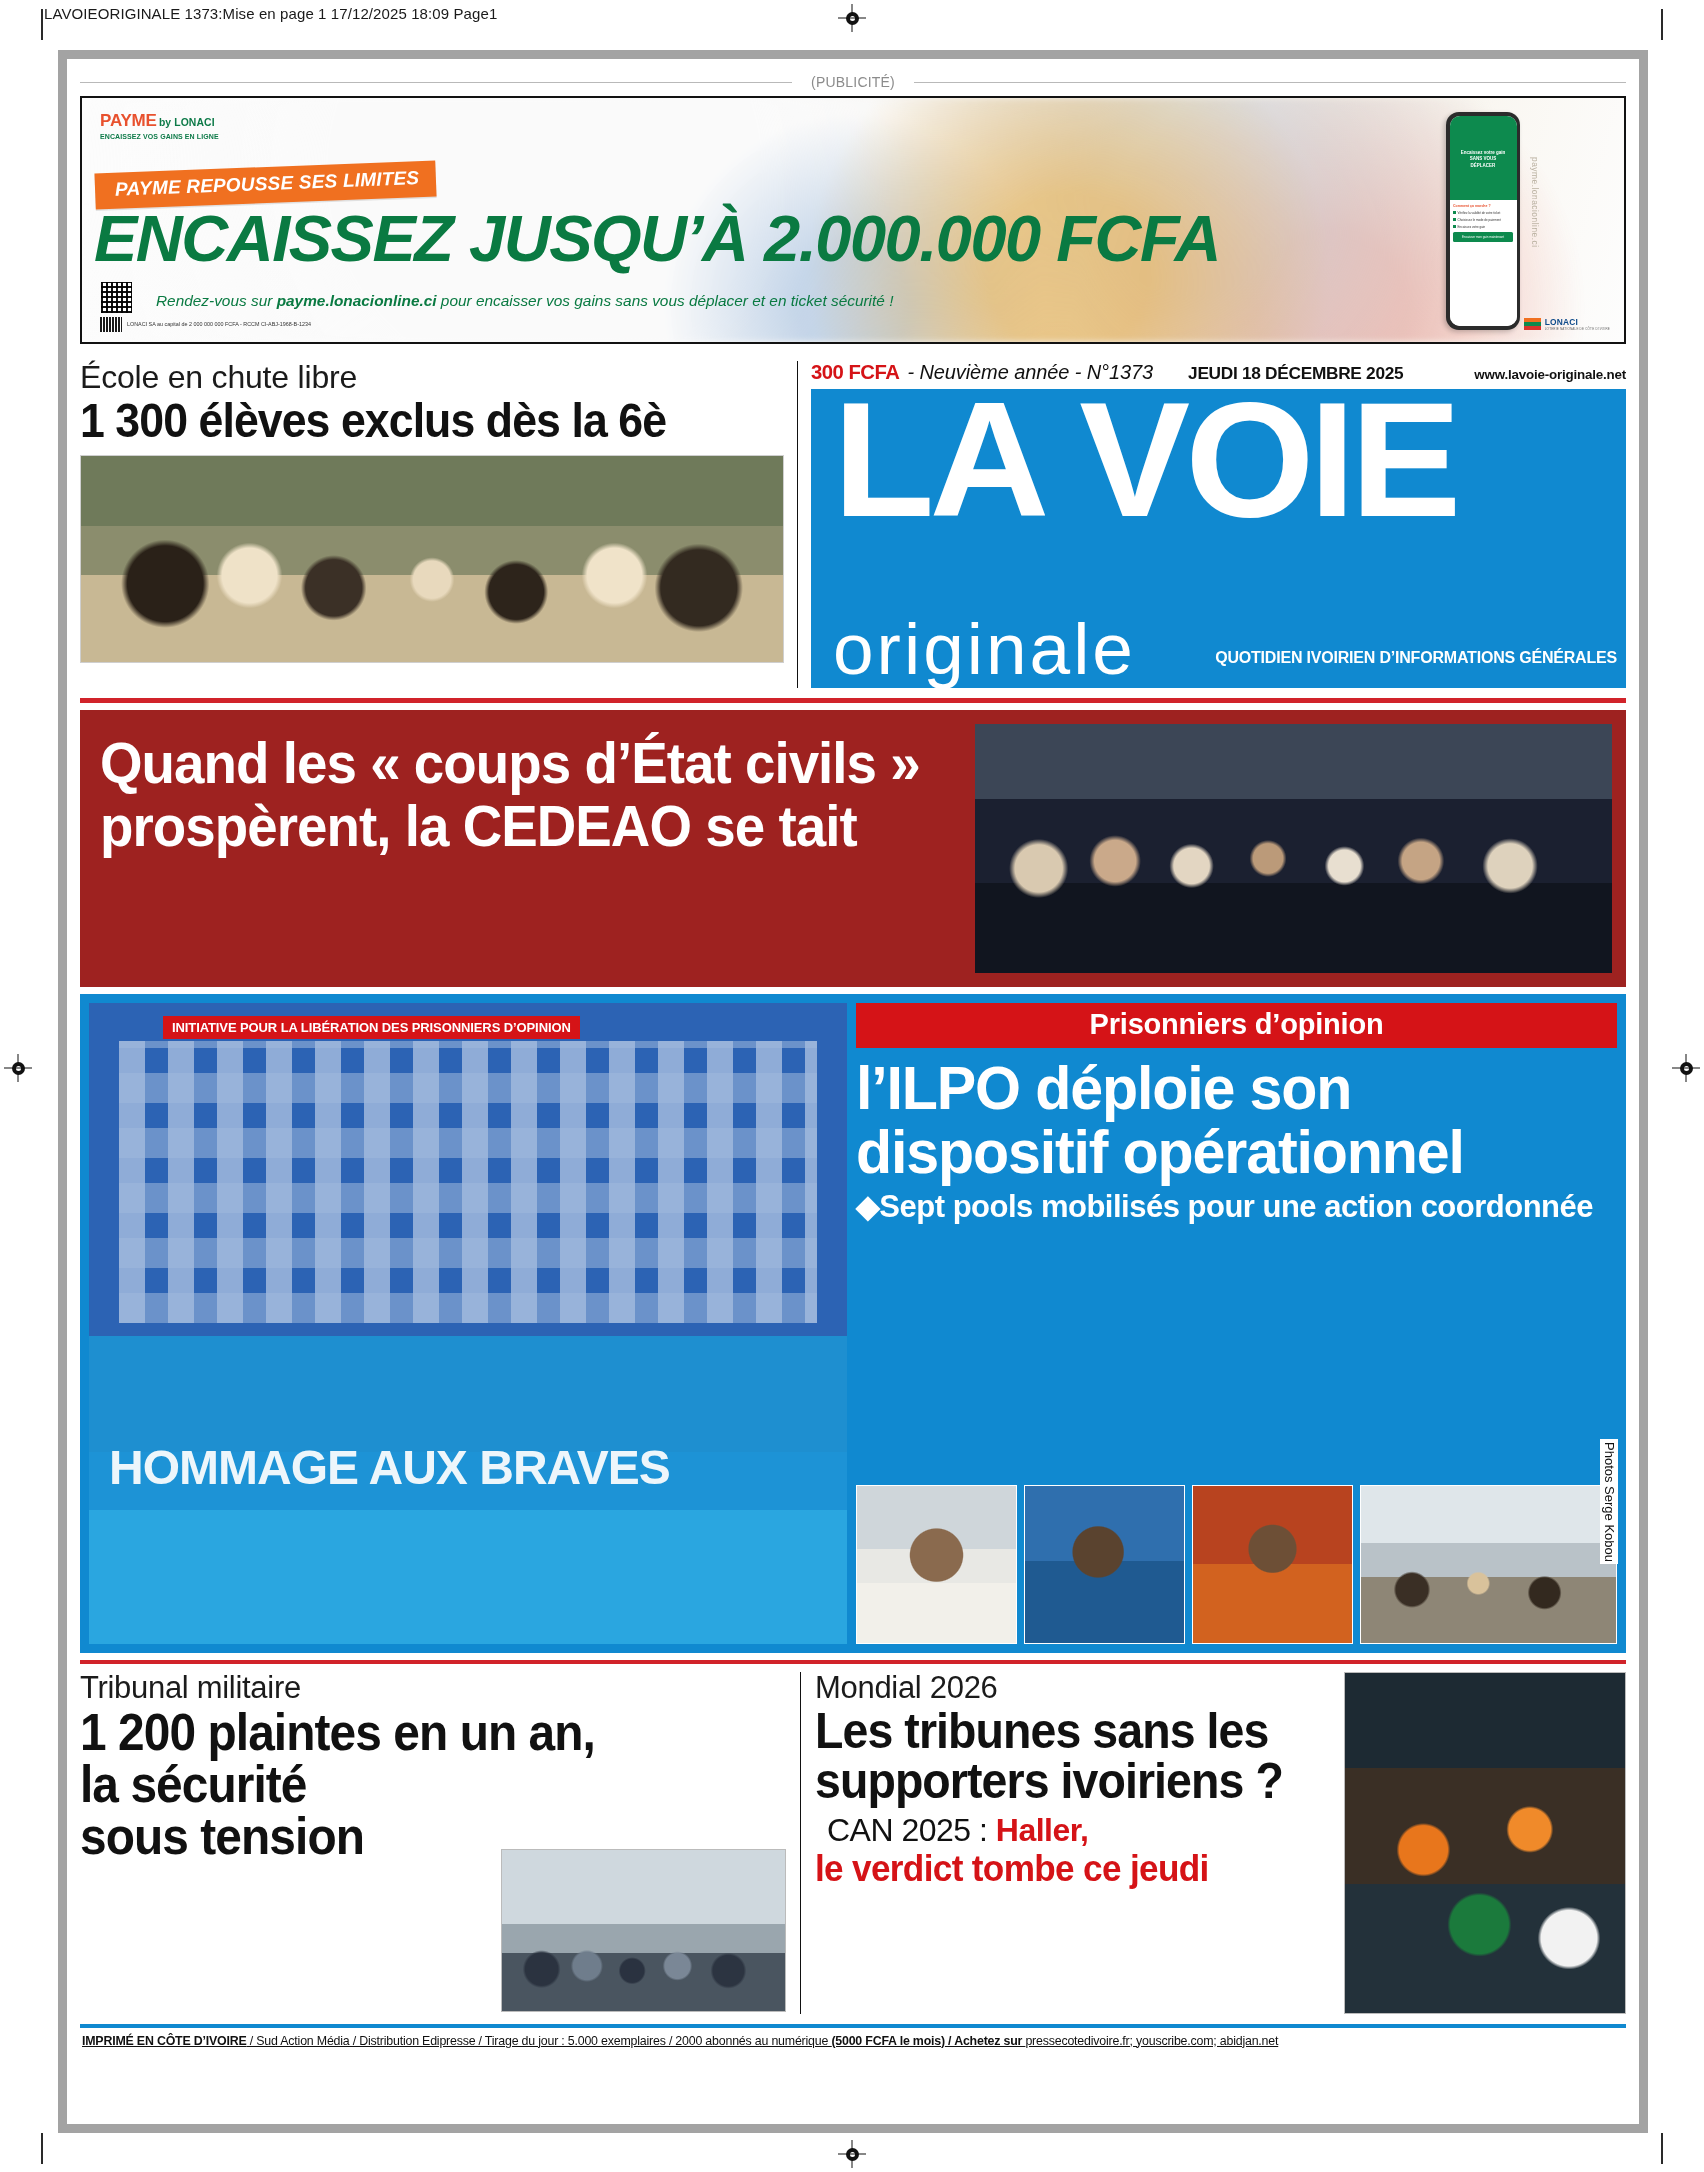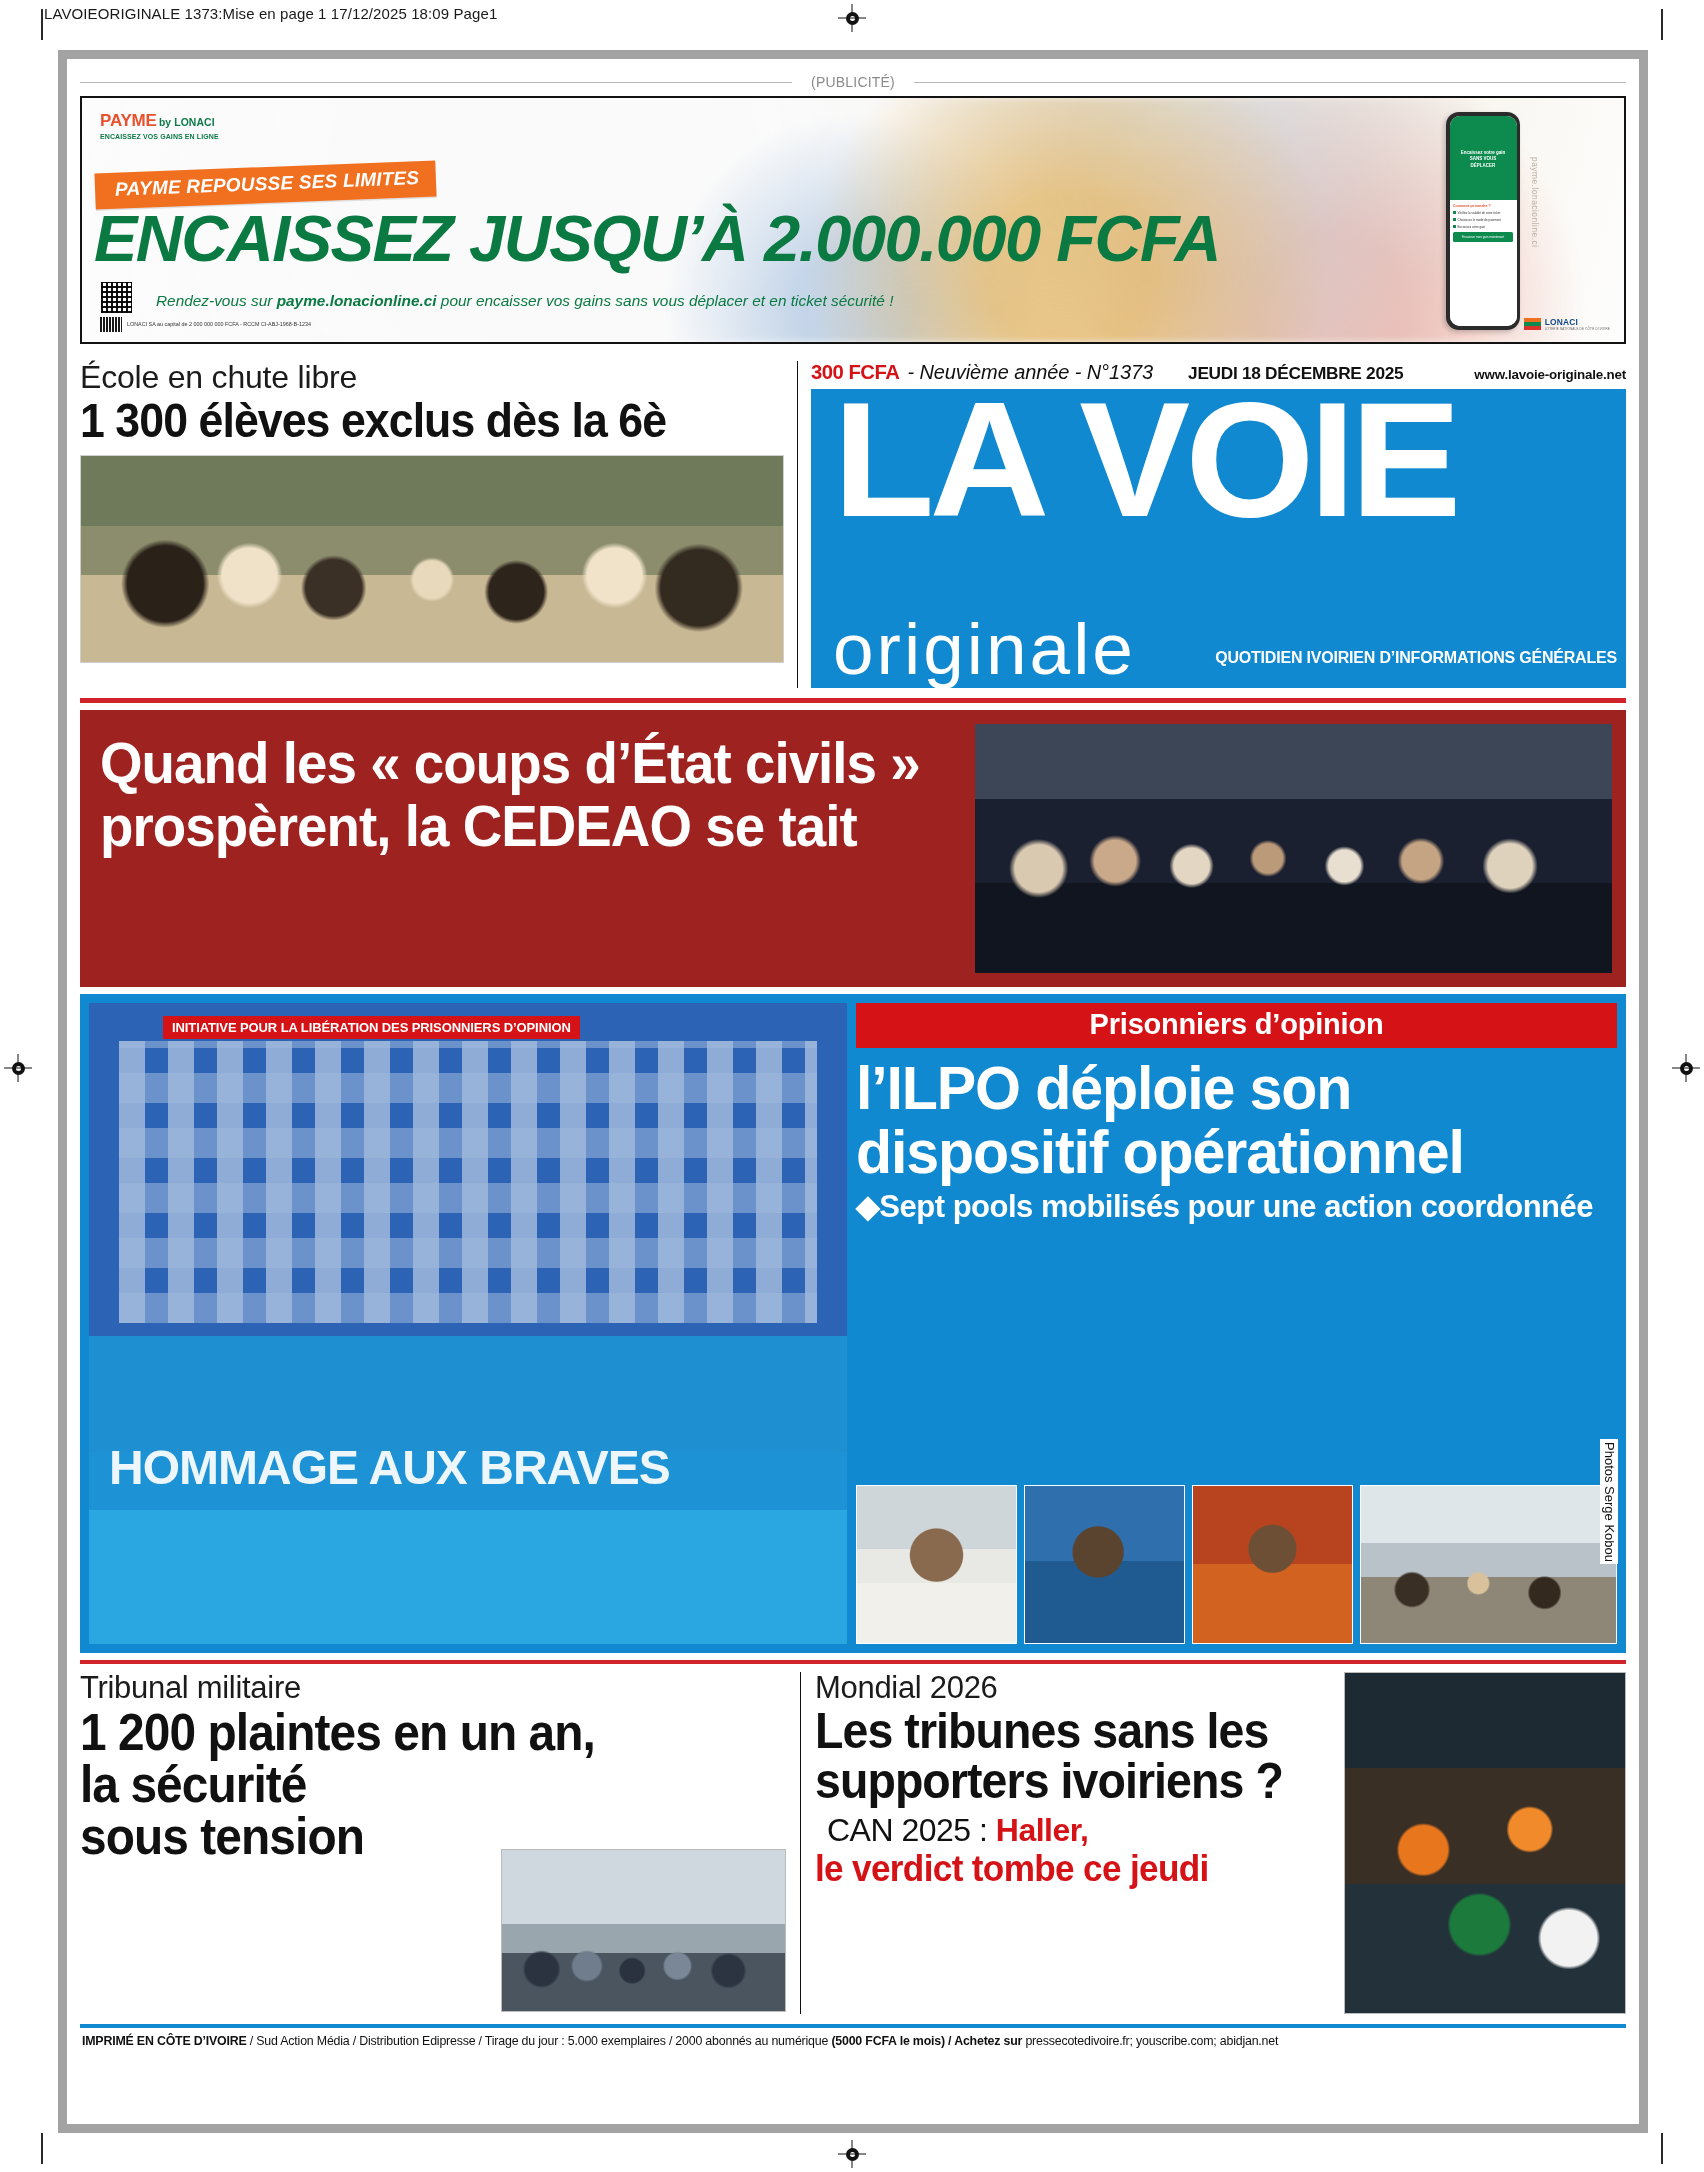--- a/index.html
+++ b/index.html
@@ -178,21 +178,21 @@
   .head3 { font-size: 50px; font-weight:bold; color:#111; line-height:1.0; letter-spacing:-1px;
      margin-top: 3px; transform: scaleX(.93); transform-origin:left top;}
   .can-line { margin-top: 6px; font-size: 32px; color:#111; letter-spacing:-0.5px;margin-left:12px; }
   .can-line b { color:#d51317; font-weight:bold; }
   .can-line2 { font-size: 37px; font-weight:bold; color:#d51317; letter-spacing:-0.7px; line-height:1;
      transform: scaleX(.95); transform-origin:left top; margin-top:1px;}
   .fan-photo { width: 282px; background:#2e3b2e; position:relative; overflow:hidden; border:0.5px solid #bbb;}
 
   
   .foot-rule { height: 3.5px; background:#1089d0; margin-top: 10px; }
-  .footer { padding: 6px 2px 0; font-size: 12.4px; color:#111; white-space:nowrap; letter-spacing:-0.2px;}
+  .footer { padding: 6px 2px 0; font-size: 12.4px; color:#111; white-space:nowrap; letter-spacing:-0.2px;text-decoration:underline;}
   .footer b { font-weight:bold; }
 
   
   .ph { position:absolute; inset:0; }
   .crowd-school{
     background:
       radial-gradient(circle at 12% 62%, #2a2118 0 6%, transparent 7%),
       radial-gradient(circle at 24% 58%, #efe2c8 0 5%, transparent 6%),
       radial-gradient(circle at 36% 64%, #3b3026 0 6%, transparent 7%),
       radial-gradient(circle at 50% 60%, #e8d9bd 0 5%, transparent 6%),

